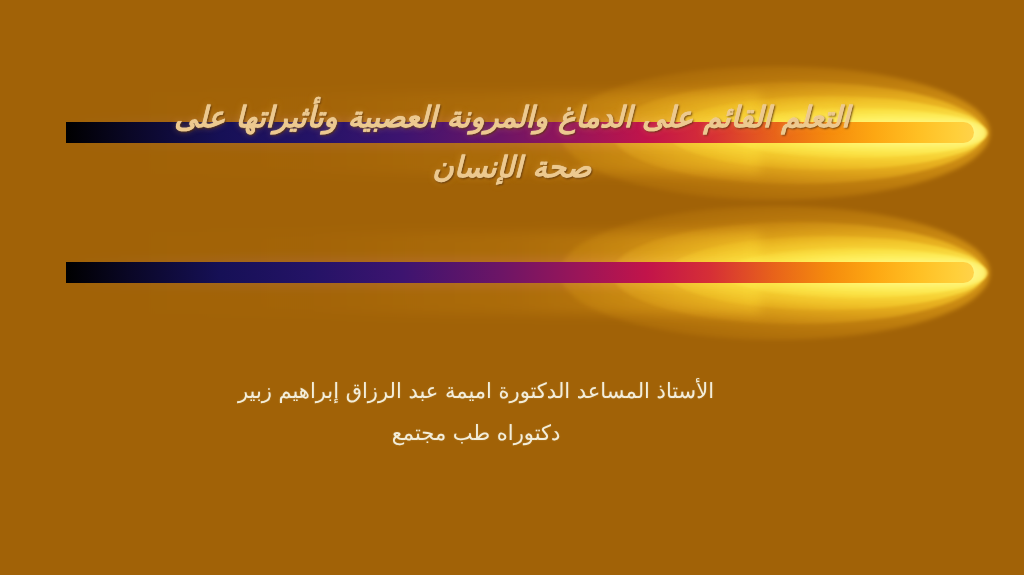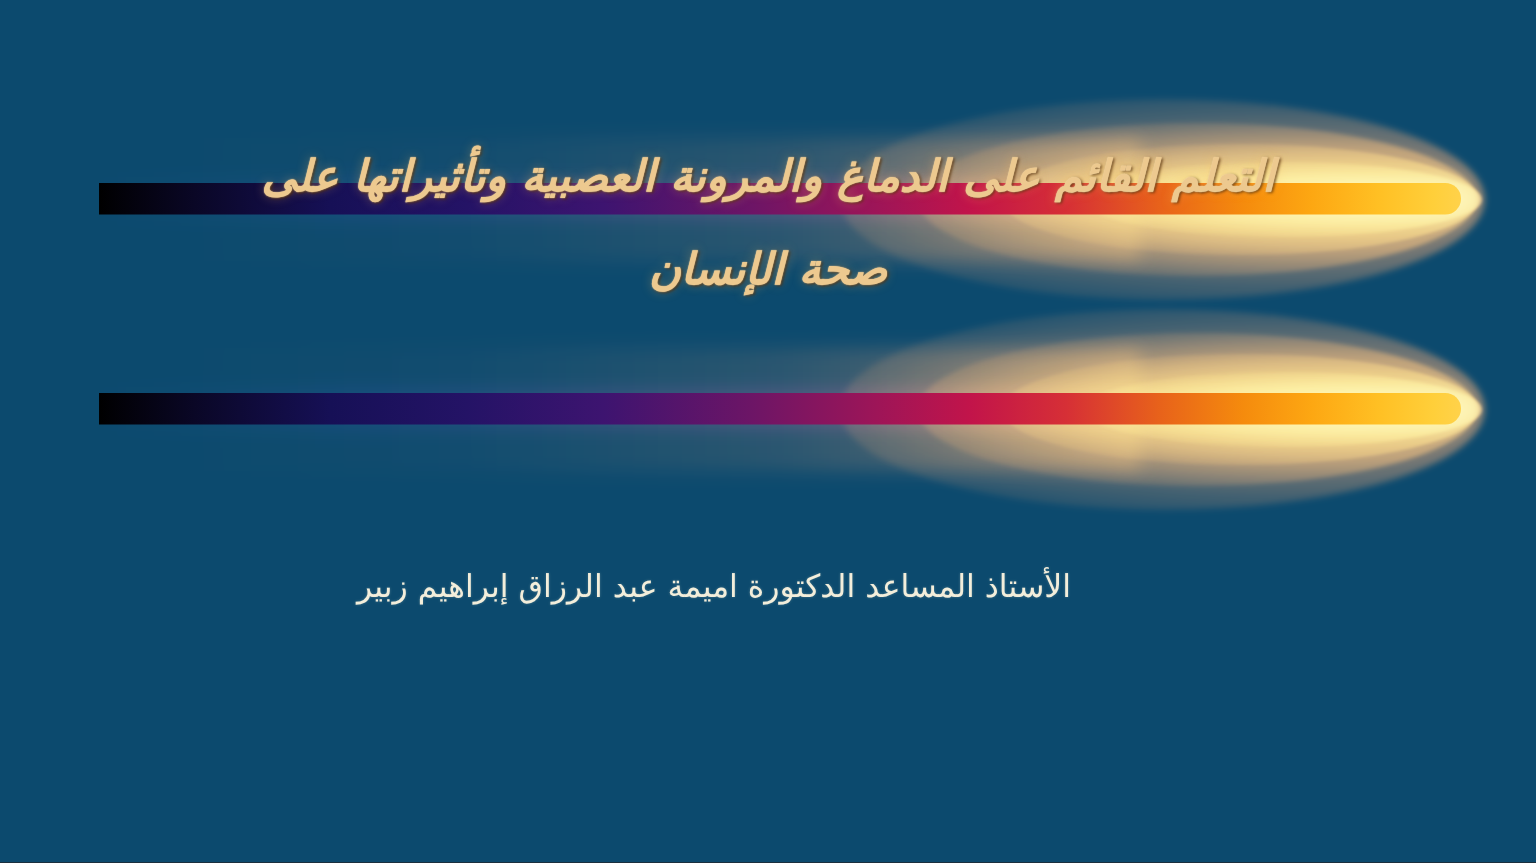--- a/index.html
+++ b/index.html
@@ -9,21 +9,21 @@
     background: #000000;
   }
   body {
     font-family: "Liberation Serif", "DejaVu Serif", serif;
   }
 
   .slide {
     position: relative;
     width: 1024px;
     height: 575px;
-    background: #0c4a6e;
+    background: #a16207;
     overflow: hidden;
   }
 
   
   .comet {
     position: absolute;
     left: 0;
     width: 1024px;
     height: 150px;
     pointer-events: none;
@@ -155,21 +155,20 @@
     letter-spacing: 0.5px;
     text-shadow:
       0 0 1px rgba(255,235,190,0.9),
       1px 1px 2px rgba(80,40,0,0.85),
       0 0 7px rgba(255,190,90,0.35);
     white-space: nowrap;
     direction: rtl;
   }
   .title-line.second {
     white-space: normal;
-    margin-top: 12px;
   }
 
   
   .subtitle-block {
     position: absolute;
     left: 0;
     top: 370px;
     width: 952px;
     text-align: center;
     z-index: 5;
@@ -210,15 +209,16 @@
     <div class="beam"></div>
   </div>
 
   <div class="title-block">
     <div class="title-line">التعلم القائم على الدماغ والمرونة العصبية وتأثيراتها على</div>
     <div class="title-line second">صحة الإنسان</div>
   </div>
 
   <div class="subtitle-block">
     <div class="sub-line l1">الأستاذ المساعد الدكتورة اميمة عبد الرزاق إبراهيم زبير</div>
+    <div class="sub-line l2">دكتوراه طب مجتمع</div>
   </div>
 
 </div>
 
 </body></html>

